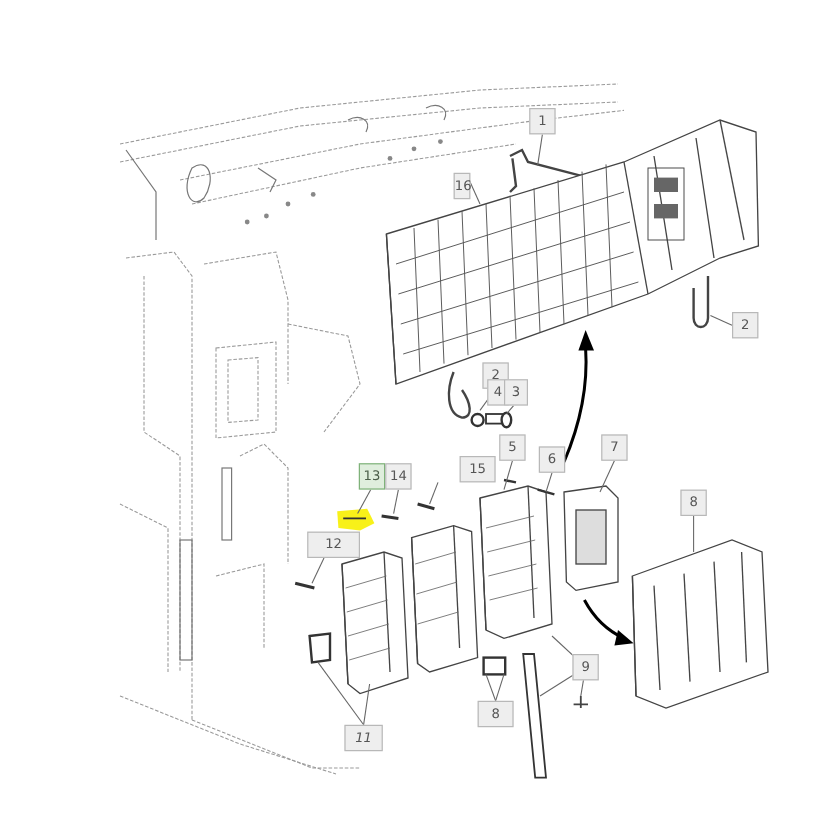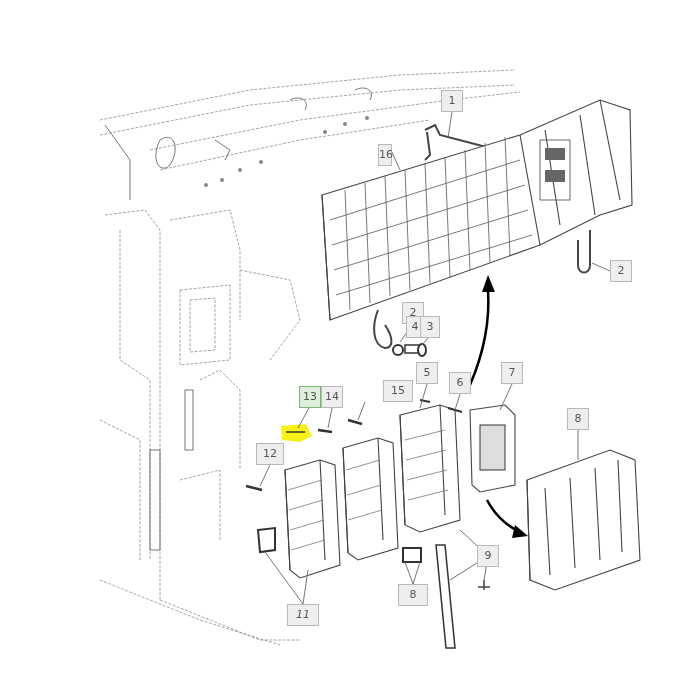--- a/index.html
+++ b/index.html
@@ -200,17 +200,17 @@
     <div class="callout" style="left: 402px; top: 302px; width: 22px;">2</div>
     <div class="callout" style="left: 406px; top: 316px; width: 18px;">4</div>
     <div class="callout" style="left: 420px; top: 316px; width: 20px;">3</div>
     <div class="callout" style="left: 416px; top: 362px; width: 22px;">5</div>
     <div class="callout" style="left: 449px; top: 372px; width: 22px;">6</div>
     <div class="callout" style="left: 501px; top: 362px; width: 22px;">7</div>
     <div class="callout sel" style="left: 299px; top: 386px; width: 22px;">13</div>
     <div class="callout" style="left: 321px; top: 386px; width: 22px;">14</div>
     <div class="callout" style="left: 351px; top: 380px; width: 30px; margin-left: 32px;">15</div>
     <div class="callout" style="left: 567px; top: 408px; width: 22px;">8</div>
-    <div class="callout" style="left: 256px; top: 443px; width: 28px;">12</div>
+    <div class="callout" style="left: 256px; top: 443px; width: 44px;">12</div>
     <div class="callout" style="left: 477px; top: 545px; width: 22px;">9</div>
     <div class="callout" style="left: 398px; top: 584px; width: 30px;">8</div>
     <div class="callout" style="left: 287px; top: 604px; width: 32px; font-style: italic;">11</div>
   </div>
 
 </body></html>

